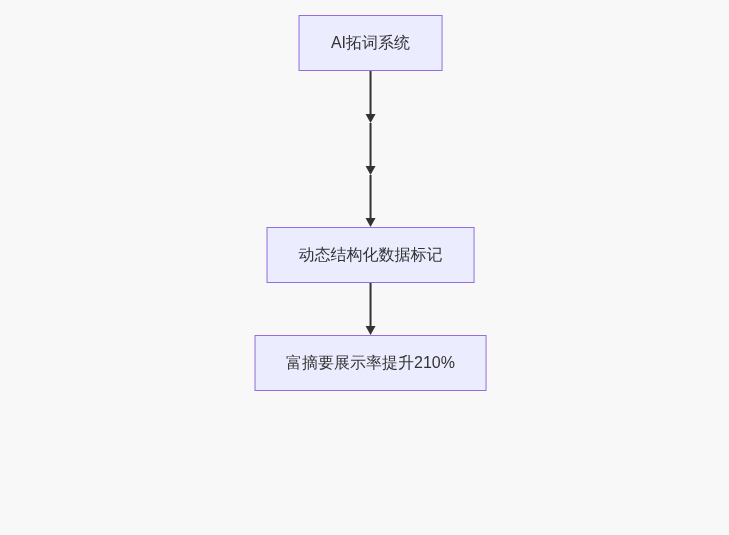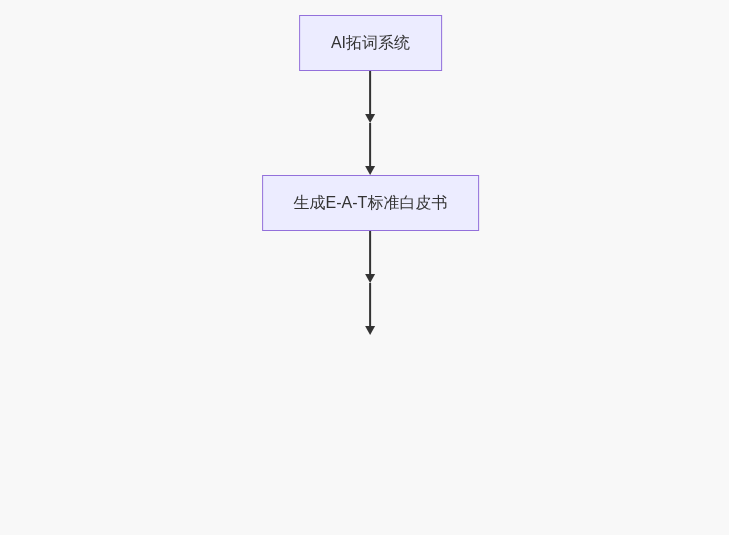--- a/index.html
+++ b/index.html
@@ -70,28 +70,29 @@
       <div class="line"></div>
       <div class="head"></div>
     </div>
 
 
     <div class="arrow">
       <div class="line"></div>
       <div class="head"></div>
     </div>
 
-    <div class="node">生成E-A-T标准白皮书</div>
 
     <div class="arrow">
       <div class="line"></div>
       <div class="head"></div>
     </div>
 
+    <div class="node">动态结构化数据标记</div>
 
     <div class="arrow">
       <div class="line"></div>
       <div class="head"></div>
     </div>
 
+    <div class="node">富摘要展示率提升210%</div>
 
   </div>
 </div>
 
 </body></html>

